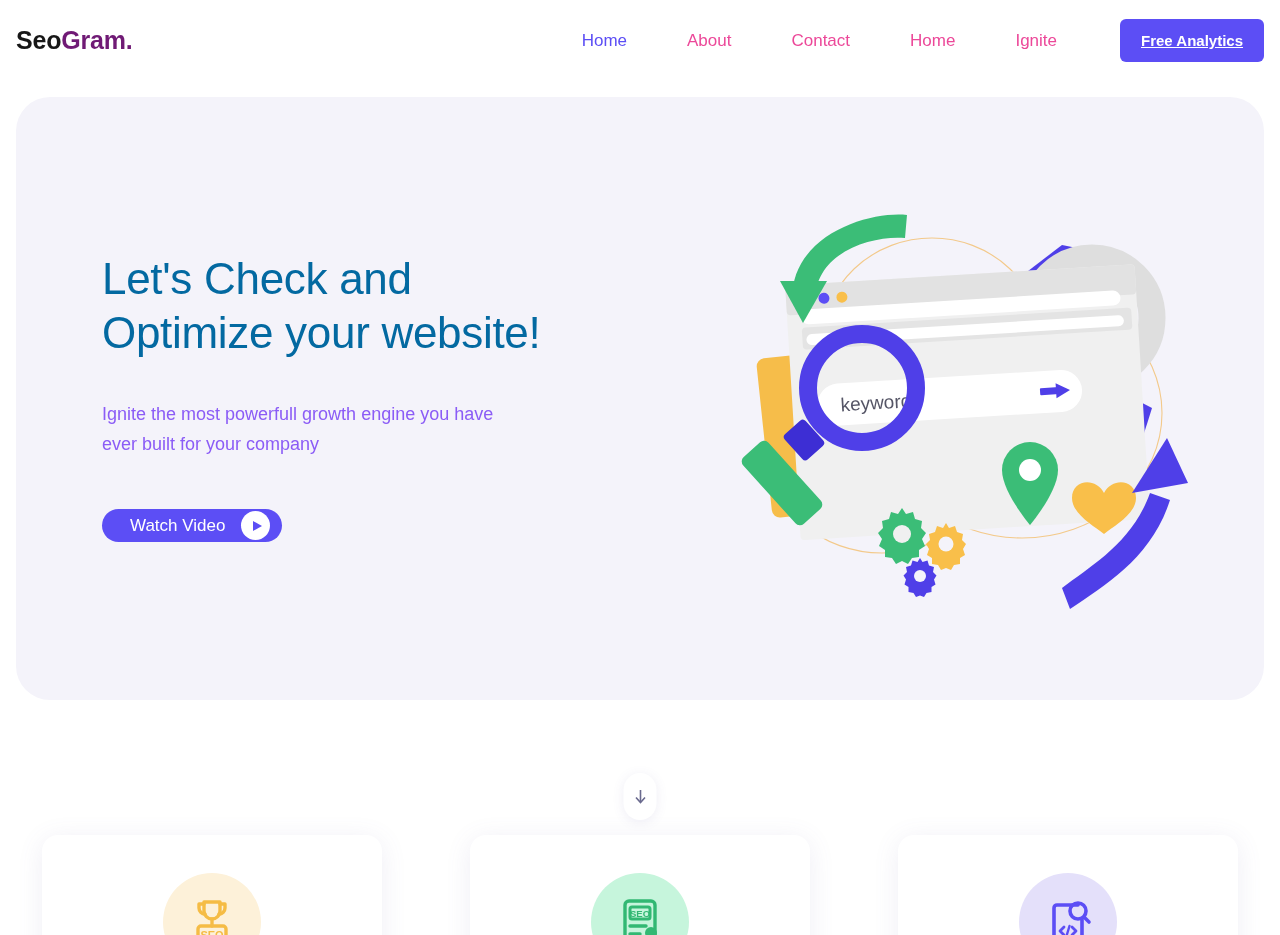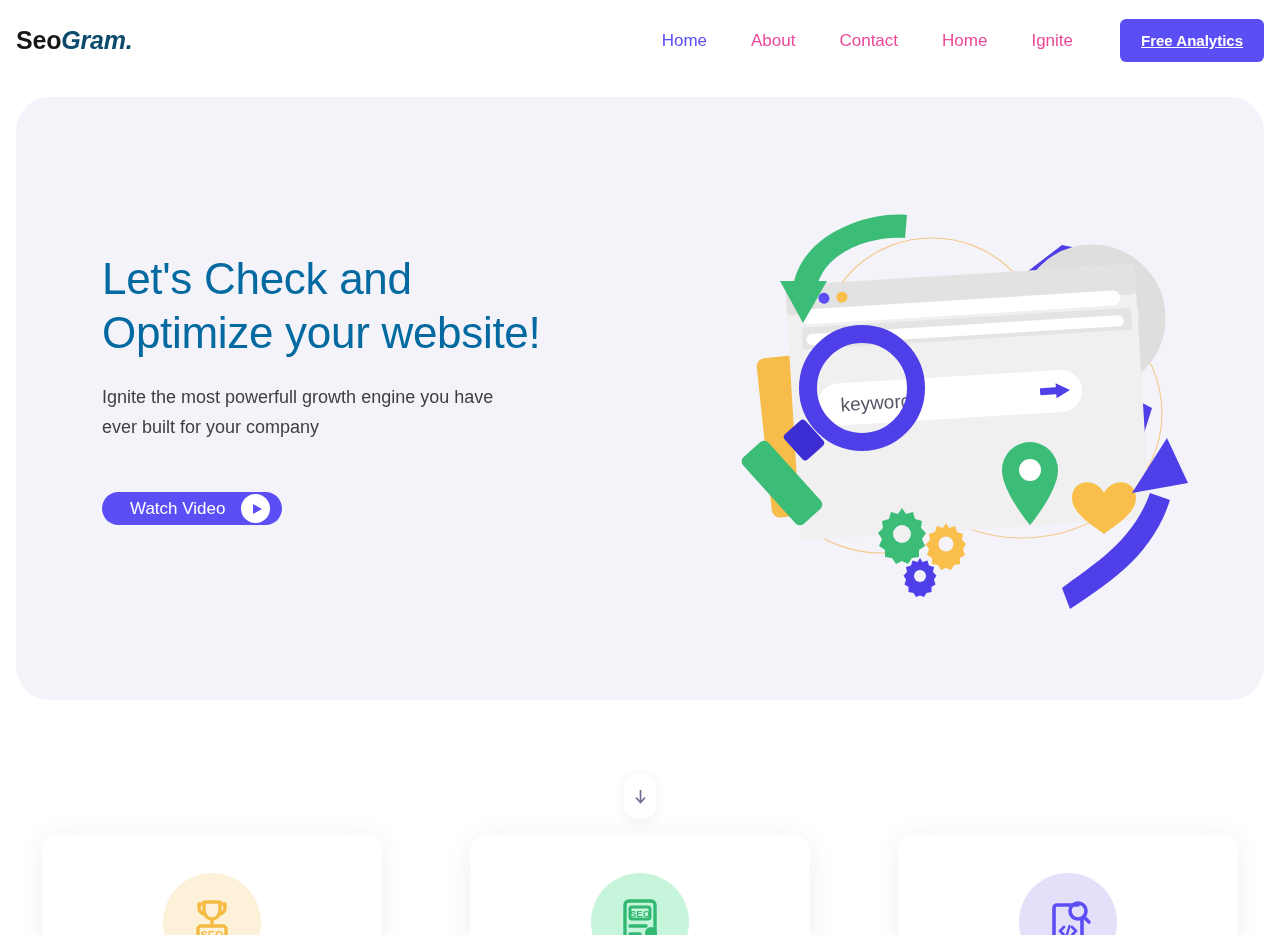--- a/index.html
+++ b/index.html
@@ -20,27 +20,27 @@
     padding: 0 16px 0 16px;
     background: #ffffff;
   }
   .logo {
     font-size: 25px;
     font-weight: 700;
     letter-spacing: -0.2px;
     white-space: nowrap;
   }
   .logo .seo { color: #171717; }
-  .logo .gram { color: #0c4a6e; font-style: italic; }
+  .logo .gram { color: #701a75; }
 
   .nav {
     margin-left: auto;
     display: flex;
     align-items: center;
-    gap: 0px;
+    gap: 16px;
   }
   .nav-item {
     font-size: 17px;
     color: #ec4899;
     padding: 0 22px;
     cursor: pointer;
     white-space: nowrap;
     line-height: 40px;
   }
   .nav-item.active { color: #5c4ef5; }
@@ -79,24 +79,24 @@
   }
   .hero-title {
     font-size: 44px;
     line-height: 54px;
     font-weight: 400;
     color: #0369a1;
     letter-spacing: -0.3px;
     white-space: pre-line;
   }
   .hero-sub {
-    margin-top: 22px;
+    margin-top: 39px;
     font-size: 18px;
     line-height: 30px;
-    color: #404040;
+    color: #8b5cf6;
     white-space: pre-line;
   }
   .watch-btn {
     margin-top: 50px;
     display: inline-flex;
     align-items: center;
     gap: 16px;
     background: #5c4ef5;
     color: #ffffff;
     border: none;

